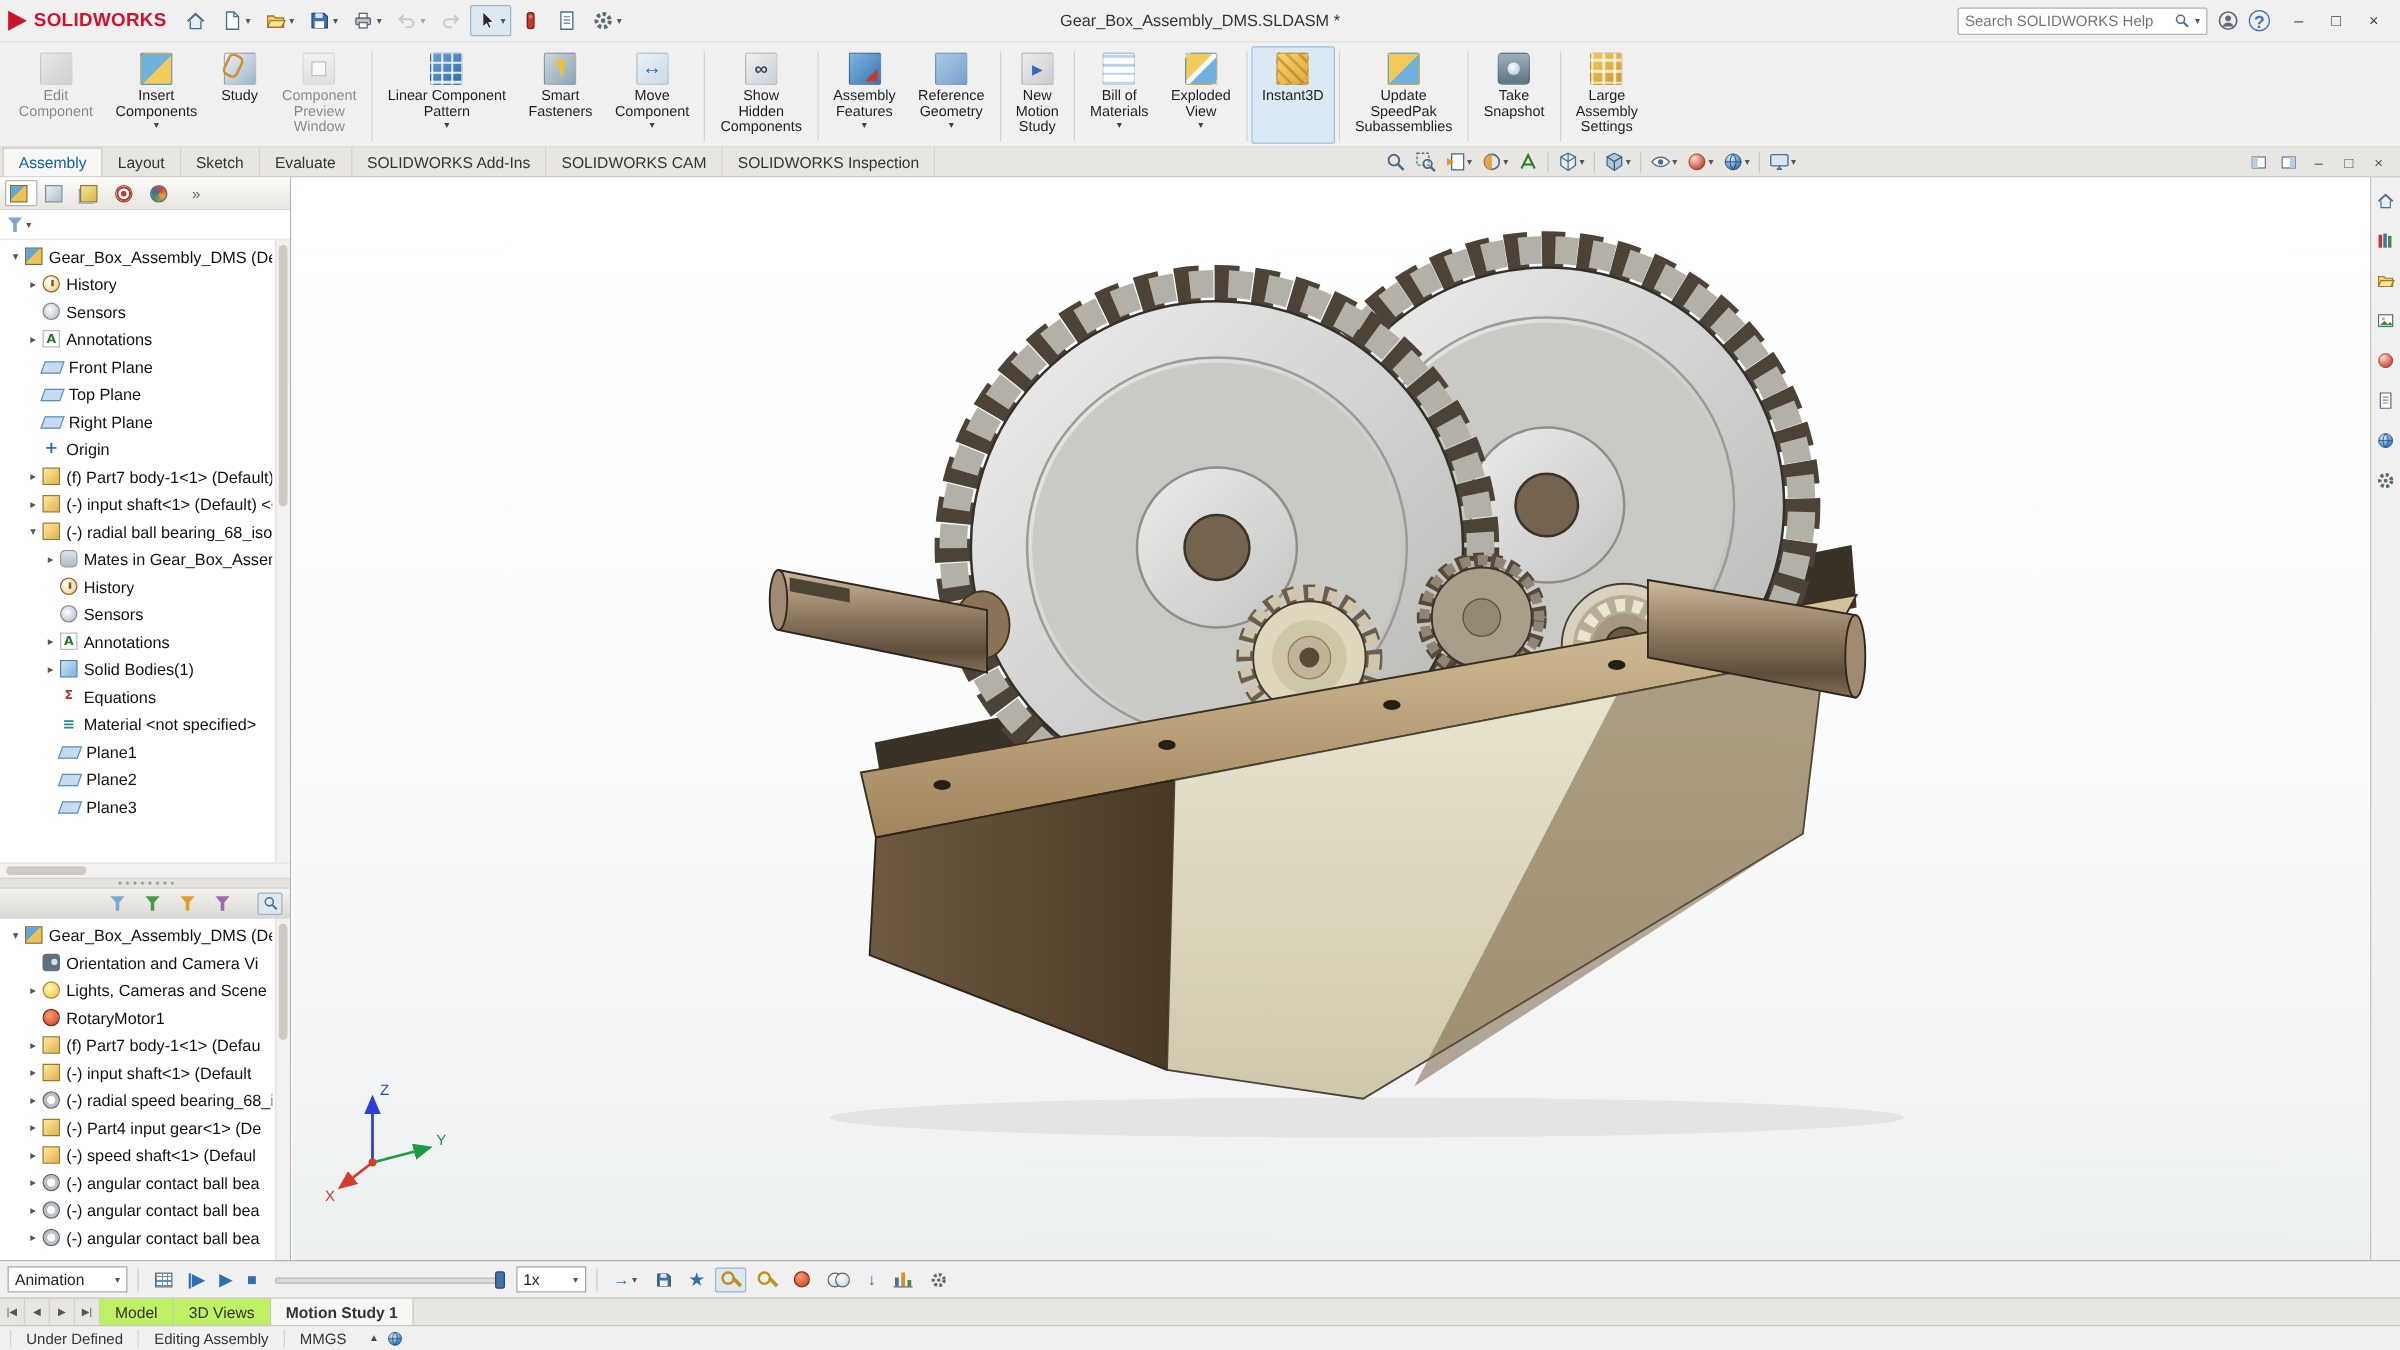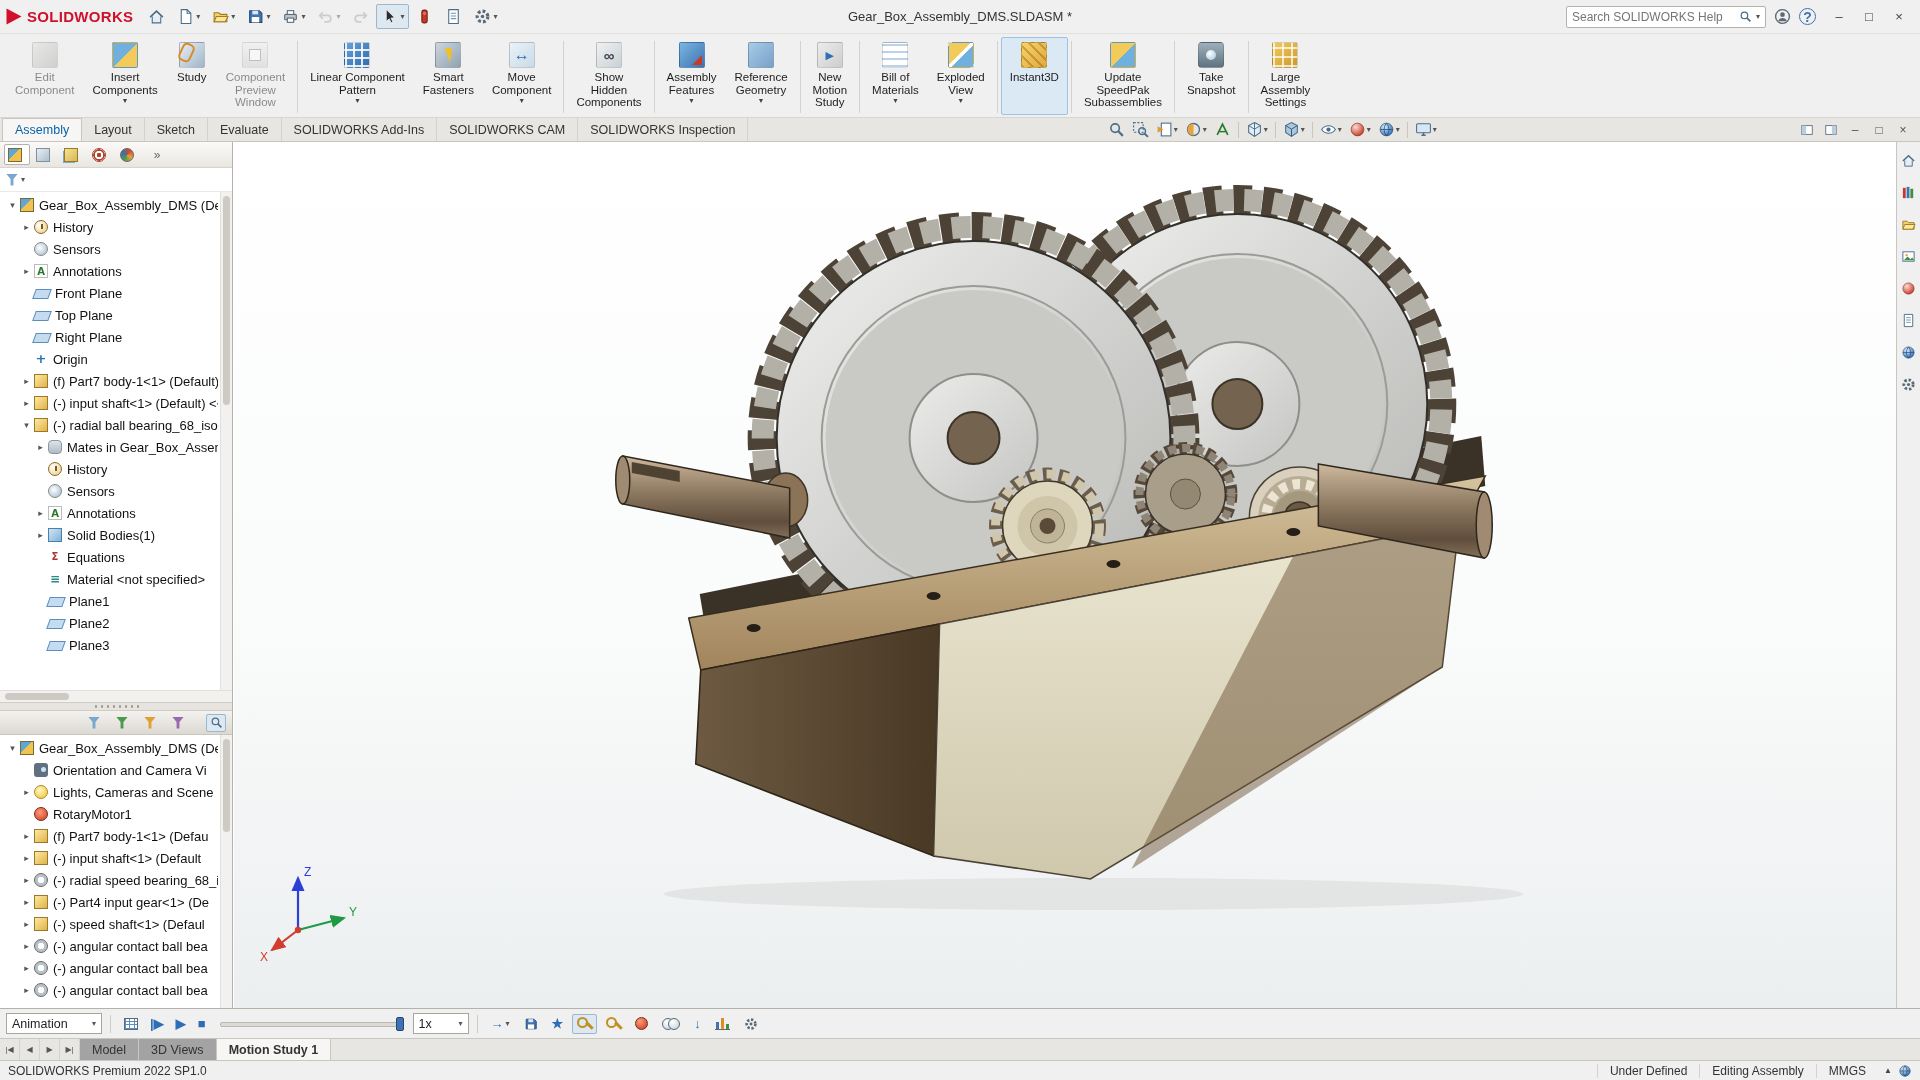--- a/index.html
+++ b/index.html
@@ -157,21 +157,21 @@
   .pb-auto-key::after,.pb-add-key::after{content:"";position:absolute;right:0;bottom:1px;width:9px;height:2.5px;background:#c09020;transform:rotate(45deg);transform-origin:right bottom}
   .pb-motor{width:13px;height:13px;border-radius:50%;background:radial-gradient(circle at 35% 30%,#ff9a7a,#c23b1f);border:1px solid #7a2a12}
   .pb-contact{position:relative;width:18px;height:13px}
   .pb-contact::before,.pb-contact::after{content:"";position:absolute;top:1px;width:10px;height:10px;border-radius:50%;border:1.5px solid #5a6a76;background:radial-gradient(circle at 35% 30%,#fff,#c3ced6)}
   .pb-contact::before{left:0}.pb-contact::after{right:0}
   .pb-results-and-plots{width:15px;height:13px;border-bottom:1.5px solid #666;background:linear-gradient(#3f72b0,#3f72b0) 1px 100%/3px 60% no-repeat,linear-gradient(#e08a2a,#e08a2a) 6px 100%/3px 90% no-repeat,linear-gradient(#3f8f3f,#3f8f3f) 11px 100%/3px 45% no-repeat}
 
   
   .bottomtabs{height:22px;background:#e8e6e2;border-top:1px solid #c9c6c0;display:flex;align-items:stretch}
   .navbtn{width:20px;display:flex;align-items:center;justify-content:center;color:#555;font-size:8px;border-right:1px solid #d5d2cb}
-  .btab{display:flex;align-items:center;padding:0 12px;font-size:12.5px;color:#333;border-right:1px solid #c9c6c0;background:#a3a3a3}
+  .btab{display:flex;align-items:center;padding:0 12px;font-size:12.5px;color:#333;border-right:1px solid #c9c6c0;background:#bef264}
   .btab.active{background:#f7f6f4;font-weight:bold}
   .statusbar{height:20px;background:#f0f0f0;border-top:1px solid #c9c6c0;display:flex;align-items:center;font-size:12px;color:#333;padding:0 8px}
   .sb-left{flex:1}
   .sb-seg{padding:0 12px;border-left:1px solid #d5d2cb;white-space:nowrap}
   .sb-caret{font-size:8px;color:#444;padding:0 6px}
 </style>
 </head>
 <body>
 
 <svg width="0" height="0" style="position:absolute" aria-hidden="true">
@@ -1073,21 +1073,20 @@
         <button class="navbtn">▶|</button>
       </div>
     <div style="display:flex" id="bt-tabs">
         <div class="btab">Model</div>
         <div class="btab">3D Views</div>
         <div class="btab active">Motion Study 1</div>
       </div>
   </div>
 
   <div class="statusbar">
-    <span class="sb-left">SOLIDWORKS Premium 2022 SP1.0</span>
     <span class="sb-seg">Under Defined</span>
     <span class="sb-seg">Editing Assembly</span>
     <span class="sb-seg">MMGS</span>
     <span class="sb-caret">▲</span>
     <svg class="sicn" style="width:14px;height:14px">
         <use href="#s-scene"></use>
       </svg>
   </div>
 </div>
 

